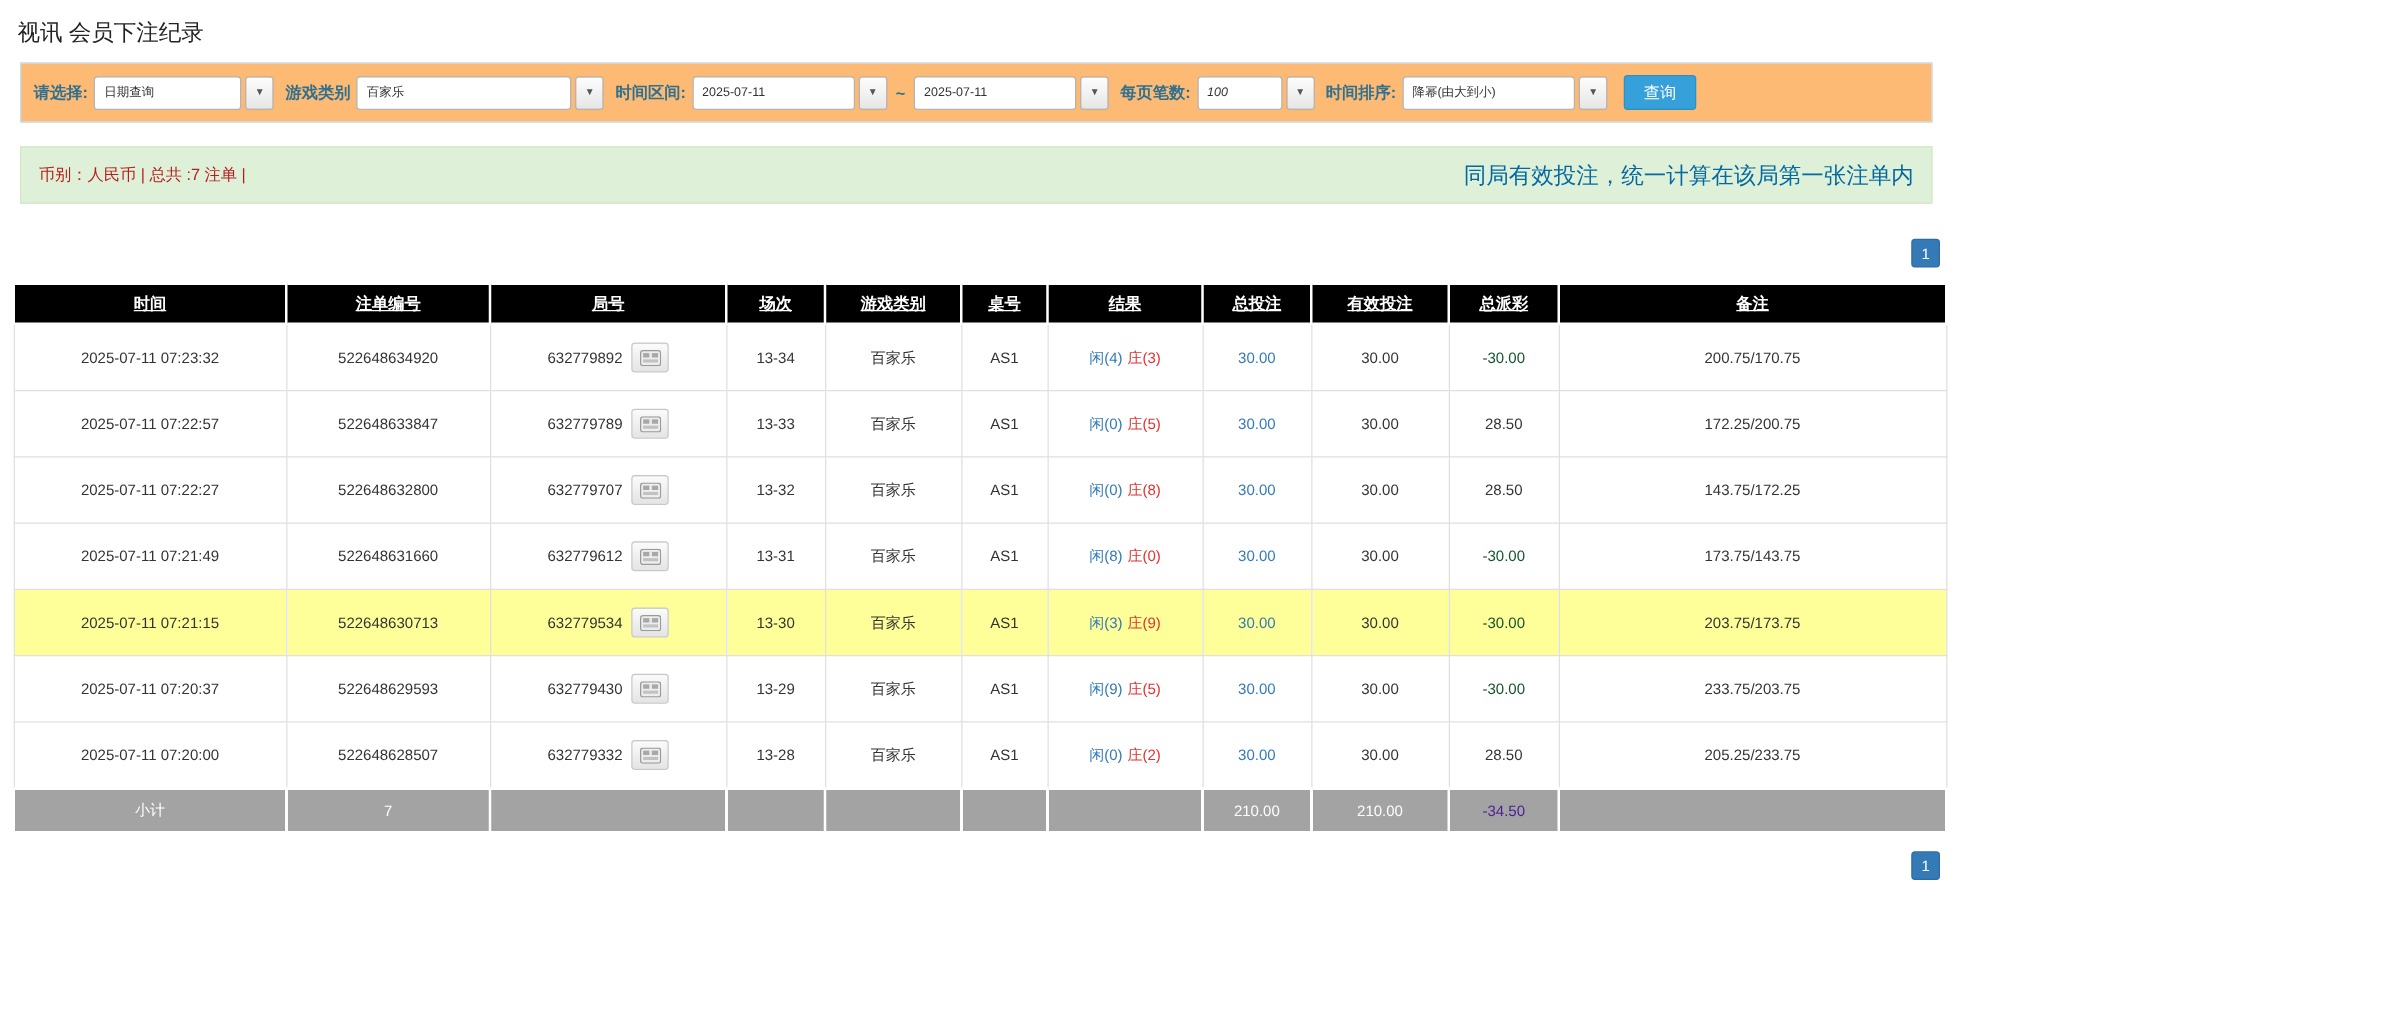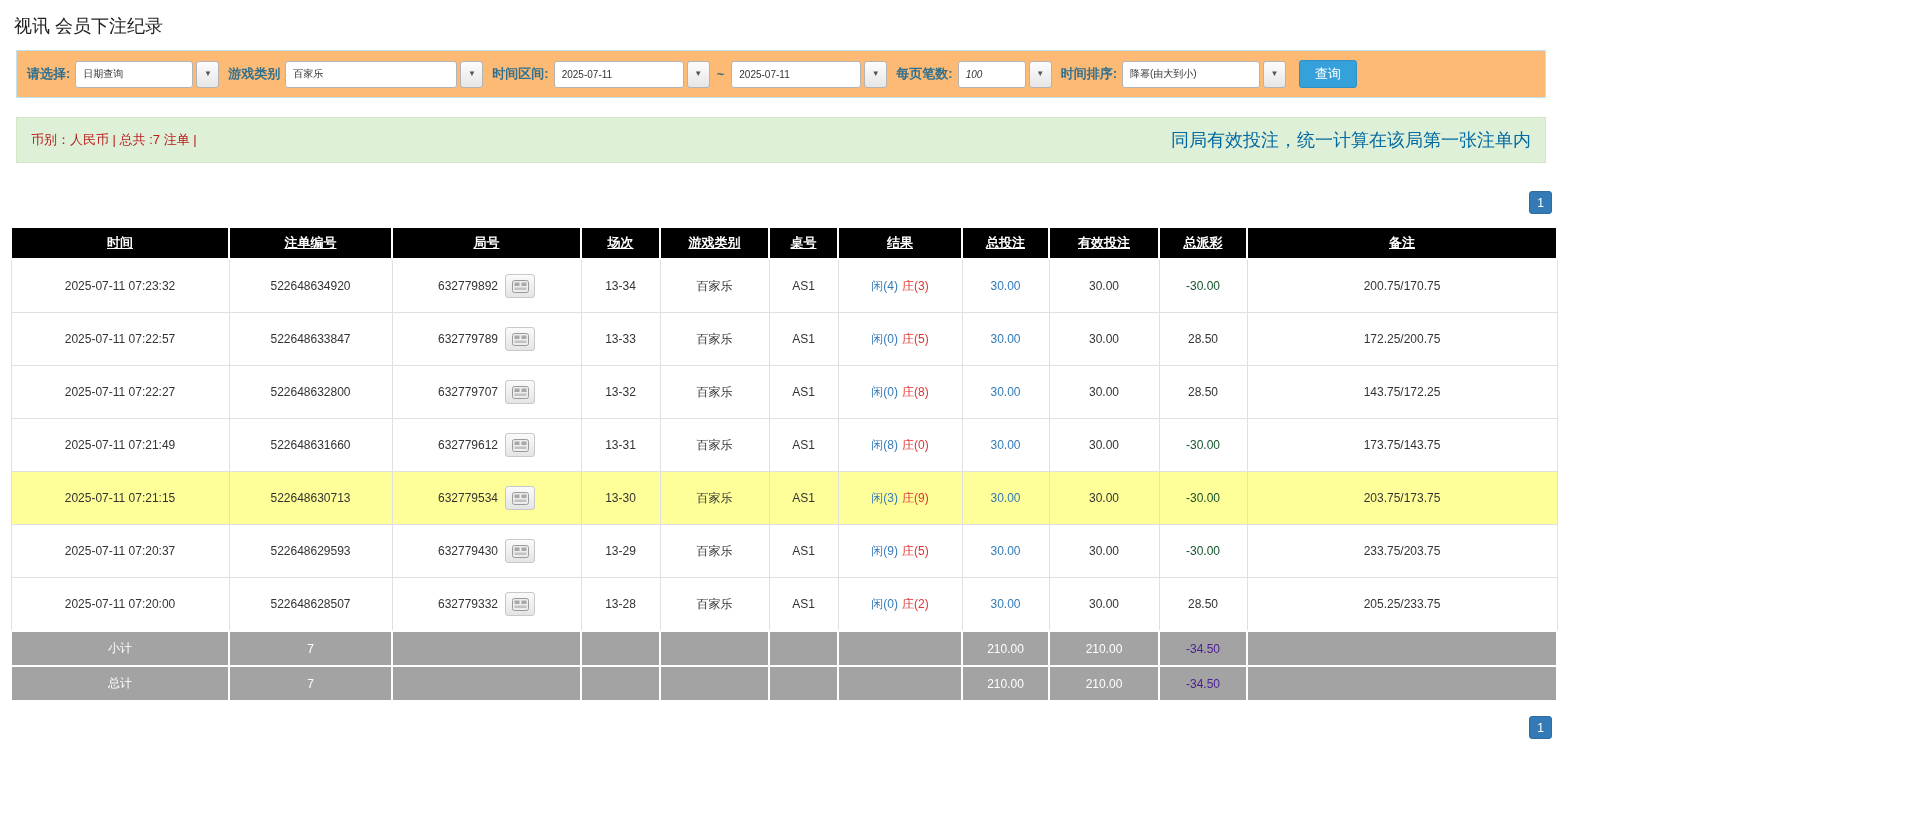--- a/index.html
+++ b/index.html
@@ -465,33 +465,20 @@
           <td></td>
           <td></td>
           <td></td>
           <td></td>
           <td></td>
           <td>210.00</td>
           <td>210.00</td>
           <td class="neg-on-gray">-34.50</td>
           <td></td>
         </tr>
-        <tr class="summary-row">
-          <td>总计</td>
-          <td>7</td>
-          <td></td>
-          <td></td>
-          <td></td>
-          <td></td>
-          <td></td>
-          <td>210.00</td>
-          <td>210.00</td>
-          <td class="neg-on-gray">-34.50</td>
-          <td></td>
-        </tr>
       </tbody>
   </table>
 
   <div class="pagination bottom">
     <button class="page-btn" type="button">1</button>
   </div>
 
 </div>
 
 </body></html>

